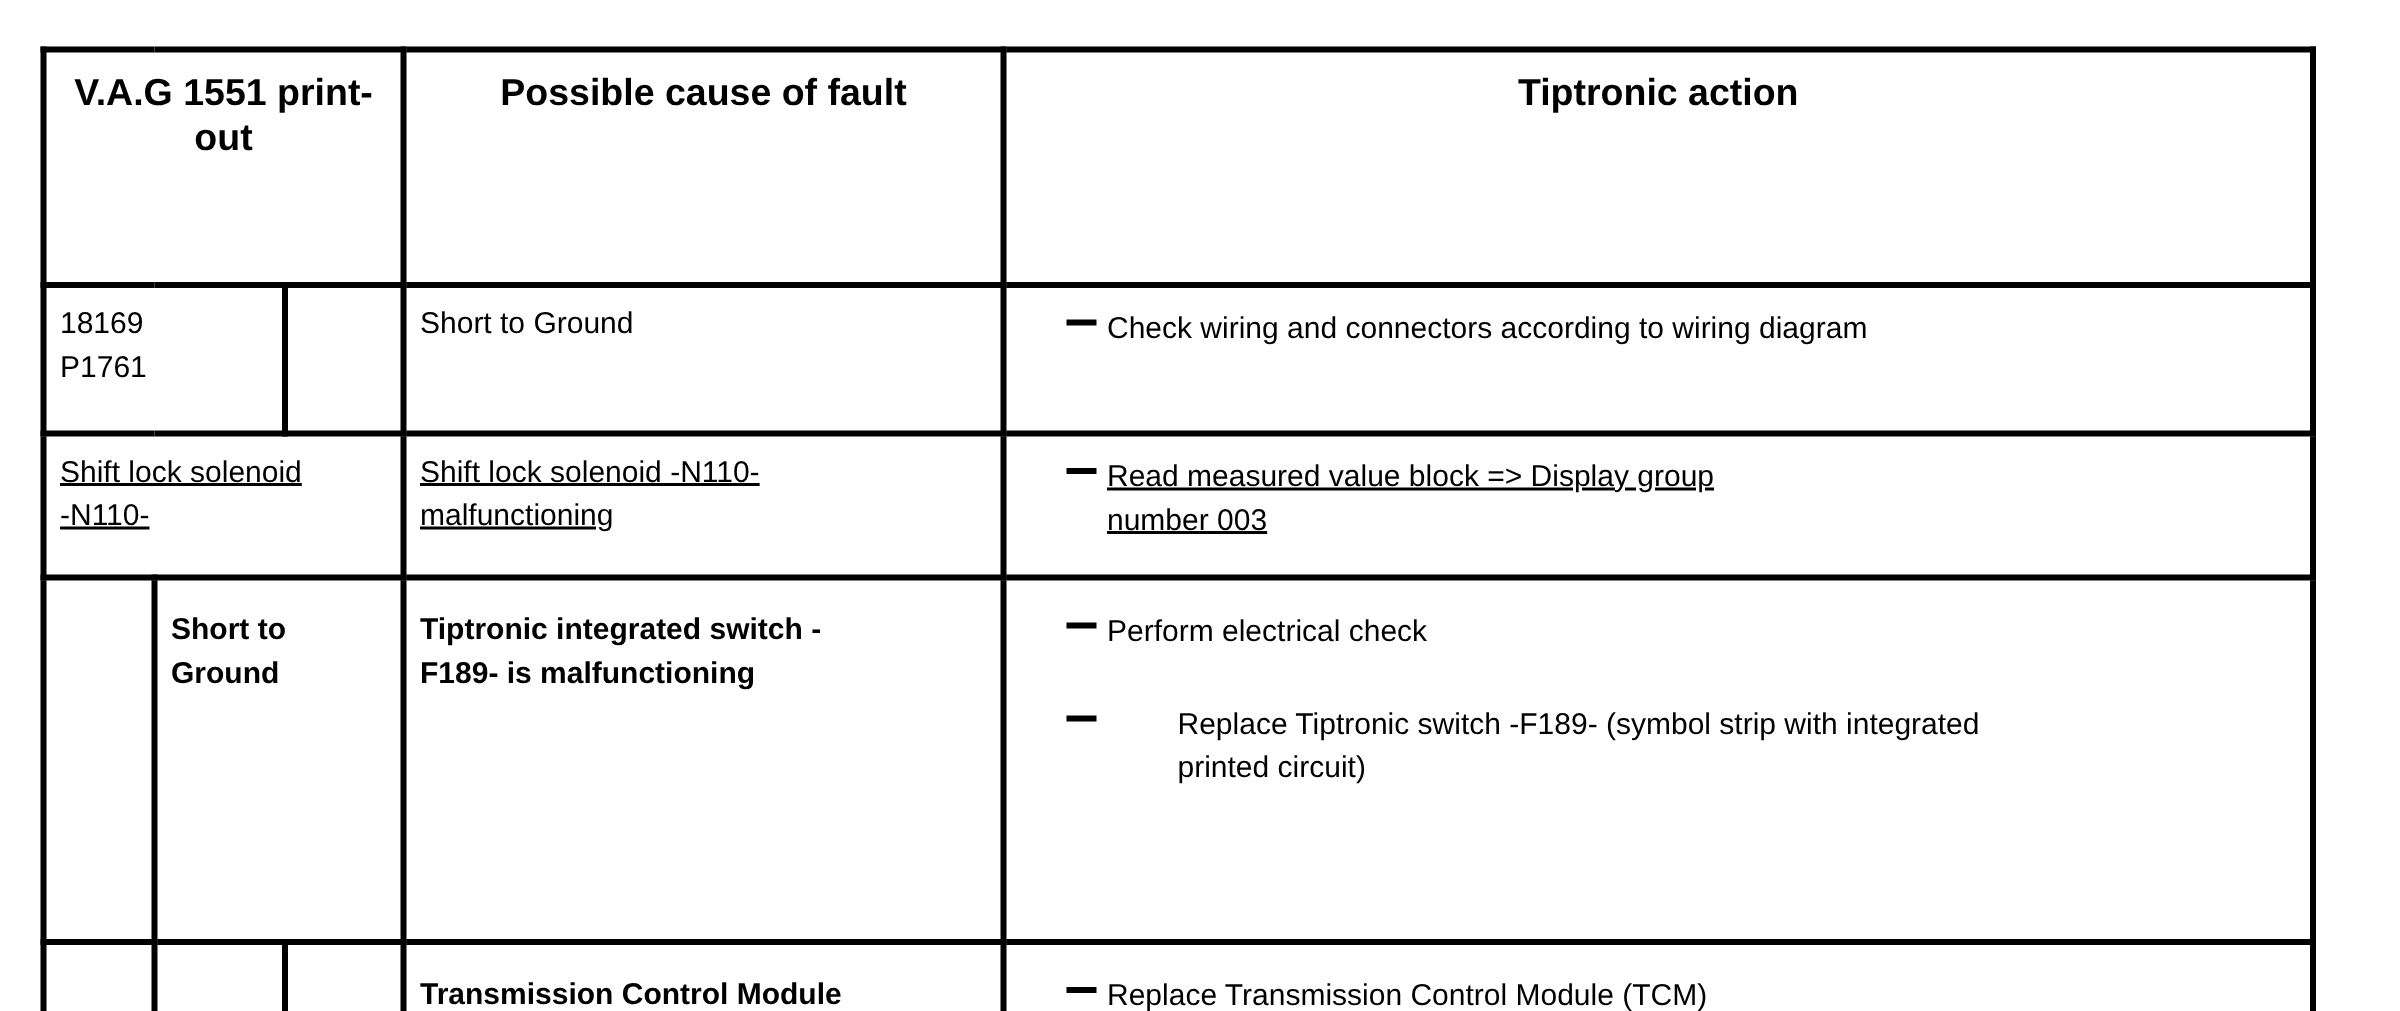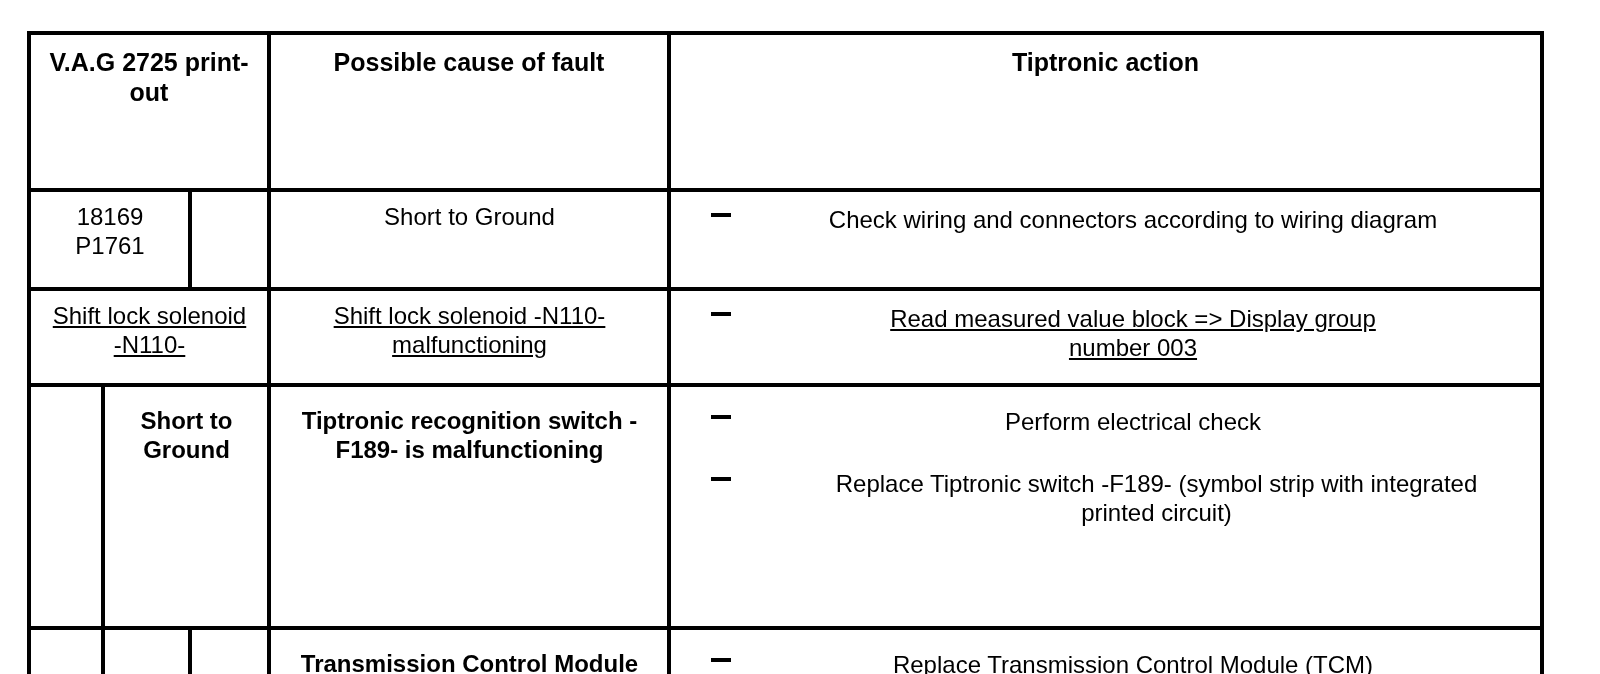--- a/index.html
+++ b/index.html
@@ -12,25 +12,24 @@
 
   table.fault-table {
     position: absolute; left: 27px; top: 31px;
     width: 1513px;
     border-collapse: collapse;
     table-layout: fixed;
   }
   td {
     border: 4px solid #000;
     vertical-align: top;
-    font-size: 24px;
+    font-size: 20px;
     line-height: 29px;
     padding: 0;
     overflow: hidden;
-    text-align: center;
   }
   .txt { white-space: pre-line; }
 
   
   .r-header td { height: 141px; }
   .r1 td { height: 78px; }
   .r2 td { height: 75px; text-decoration: underline; }
   .r3 td { height: 215px; }
   .r4 td { height: 85px; }
 
@@ -70,21 +69,21 @@
       <col style="width:74px">
       <col style="width:87px">
       <col style="width:79px">
       <col style="width:400px">
       <col style="width:873px">
     </colgroup>
 
     <tbody>
         <tr class="r-header">
       <td colspan="3" class="hdr">
-        <div class="txt">V.A.G 2725 print-
+        <div class="txt">V.A.G 1551 print-
 out</div>
       </td>
       <td class="hdr">
         <div class="txt">Possible cause of fault</div>
       </td>
       <td class="hdr">
         <div class="txt">Tiptronic action</div>
       </td>
     </tr>
 
@@ -123,21 +122,21 @@
       </td>
     </tr>
 
     <tr class="r3">
       <td></td>
       <td colspan="2" class="cell-pad-lg">
         <div class="txt">Short to
 Ground</div>
       </td>
       <td class="cell-pad-lg">
-        <div class="txt">Tiptronic recognition switch -
+        <div class="txt">Tiptronic integrated switch -
 F189- is malfunctioning</div>
       </td>
       <td class="act-lg">
         <div class="action">
           <span class="dash"></span>
           <span class="txt">Perform electrical check</span>
         </div>
         <div class="action">
           <span class="dash"></span>
           <span class="txt">Replace Tiptronic switch -F189- (symbol strip with integrated

